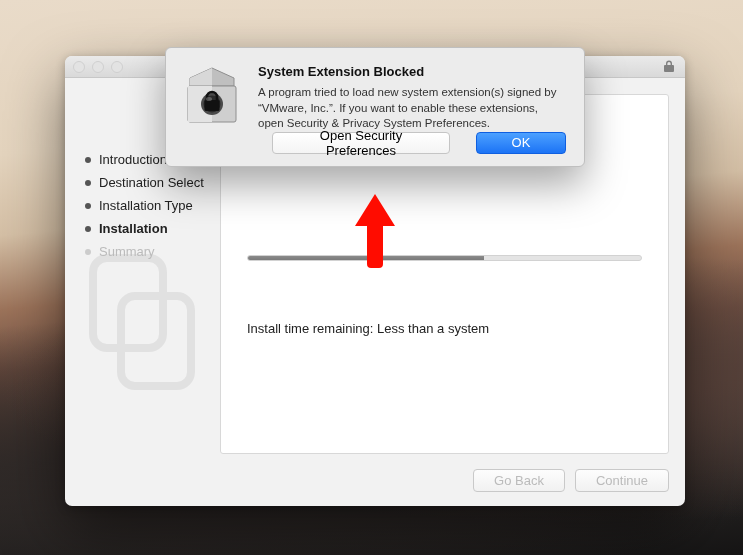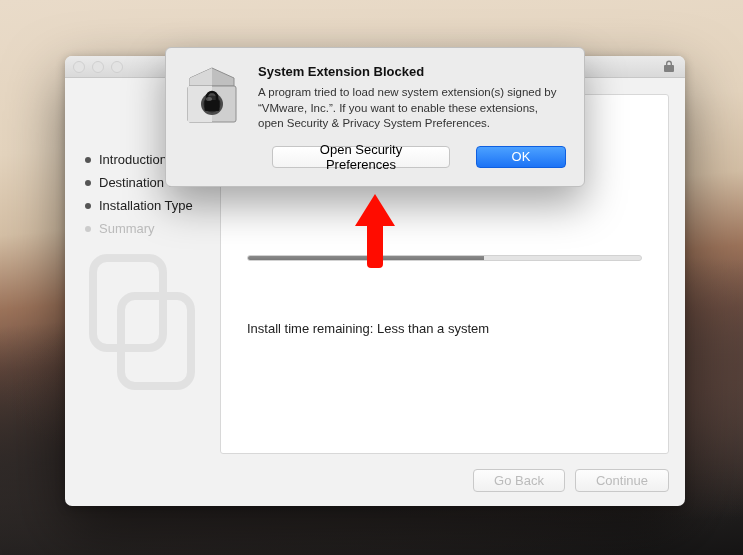--- a/index.html
+++ b/index.html
@@ -68,30 +68,30 @@
   .btn {
     font-size:13px; padding:3px 20px; border-radius:4px;
     border:1px solid #c9c9c9; background:linear-gradient(#fdfdfd,#f1f1f1);
     color:#bbb;
   }
 
   .sheet {
     position:absolute; left:165px; top:47px; width:420px;
     background:#ececec; border:1px solid #bfbfbf; border-radius:6px;
     box-shadow: 0 18px 40px rgba(0,0,0,0.35);
-    padding:16px 18px 18px 14px; display:flex; gap:14px;
+    padding:16px 18px 12px 14px; display:flex; gap:14px;
     z-index:30;
   }
   .sheet-icon {
     width:64px; height:64px; flex-shrink:0;
     display:flex; align-items:center; justify-content:center;
   }
   .sheet-text { flex:1; font-size:11.5px; color:#333; }
   .sheet-text h3 { font-size:13px; font-weight:bold; margin-bottom:6px; color:#111; }
-  .sheet-text p { line-height:1.35; margin-bottom:14px; }
+  .sheet-text p { line-height:1.35; }
   .sheet-buttons { display:flex; gap:12px; justify-content:flex-end; }
   .sheet-btn {
     font-size:13px; height:22px; border-radius:4px; border:1px solid #c5c5c5;
     background:linear-gradient(#ffffff,#f4f4f4); padding:0 16px; cursor:pointer;
     display:flex; align-items:center; justify-content:center;margin-left:14px;
   }
   .sheet-btn.wide { flex:1; }
   .sheet-btn.primary {
     background:linear-gradient(#4ca1ff,#1c73f5); border:1px solid #0f5fe0; color:#fff;
     min-width:90px;
@@ -122,20 +122,21 @@
   <div class="body">
     <div class="sidebar">
       <svg class="sidebar-bg" viewBox="0 0 120 150">
         <rect x="10" y="10" width="70" height="90" rx="14" fill="none" stroke="#888" stroke-width="8"></rect>
         <rect x="38" y="48" width="70" height="90" rx="14" fill="none" stroke="#888" stroke-width="8"></rect>
       </svg>
       <ul>
         <li><span>Introduction</span></li>
         <li><span>Destination Select</span></li>
         <li><span>Installation Type</span></li>
+        <li class="active"><span>Installation</span></li>
         <li class="dim"><span>Summary</span></li>
       </ul>
     </div>
     <div class="main">
       <div class="progress">
         <div class="progress-fill"></div>
       </div>
       <p class="install-text">Install time remaining: Less than a system</p>
     </div>
   </div>

